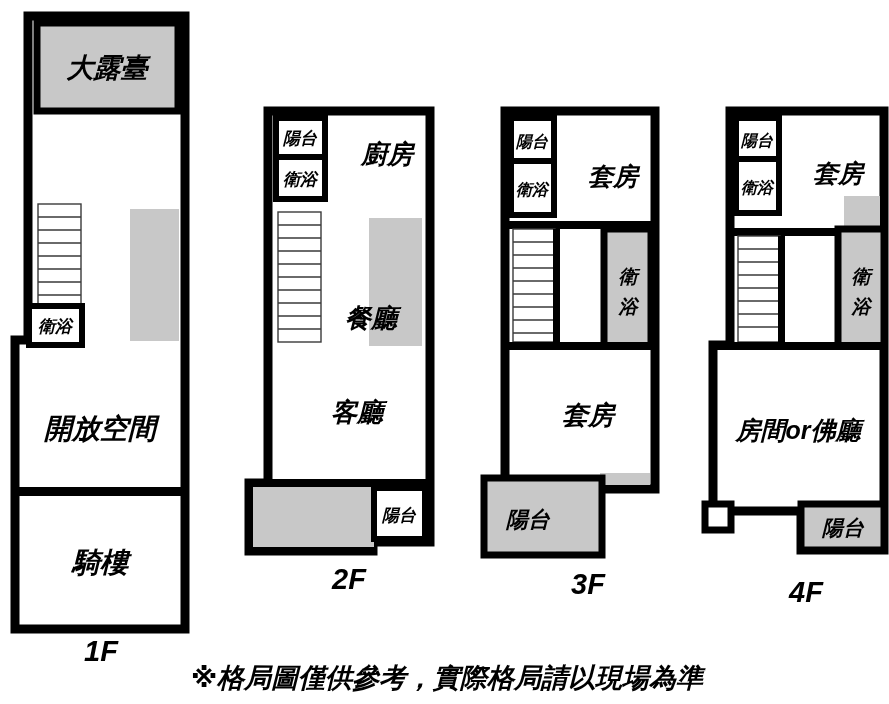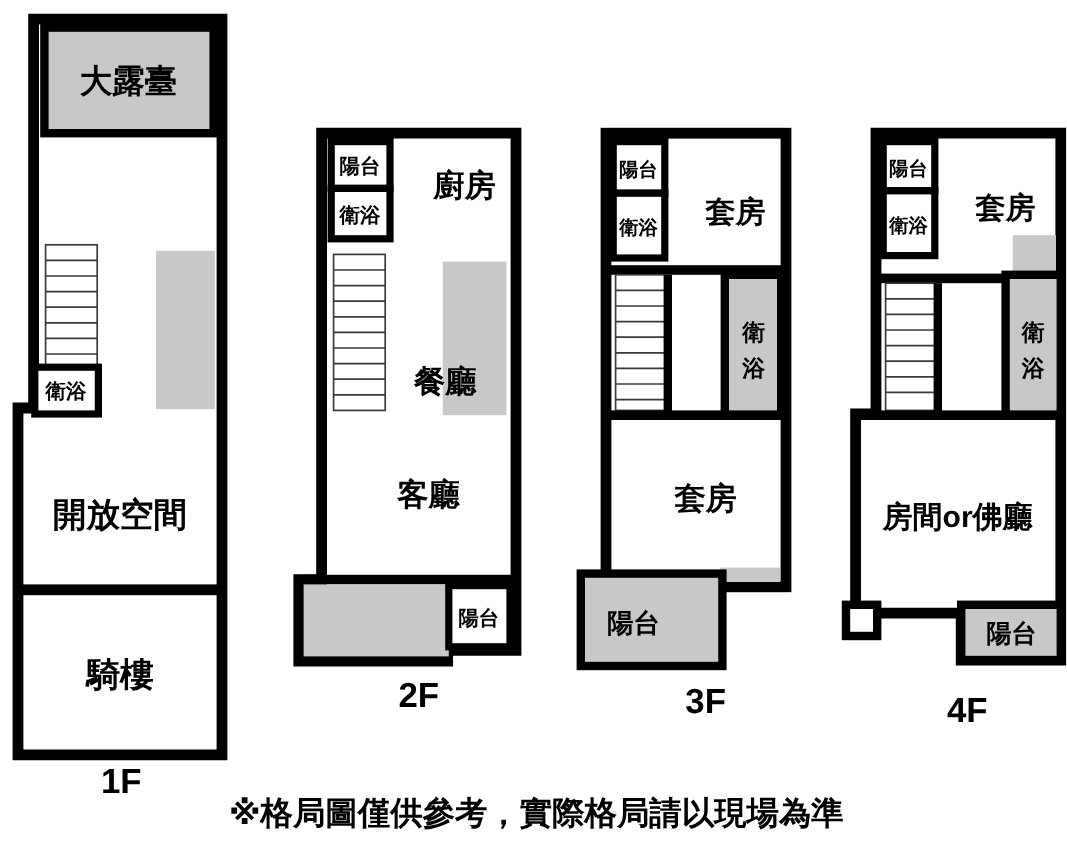--- a/index.html
+++ b/index.html
@@ -1,16 +1,16 @@
 <!DOCTYPE html>
 <html><head>
 <meta charset="utf-8">
 <style>
   html,body{margin:0;padding:0;background:#fff;}
-  .stage{position:relative;width:889px;height:704px;background:#fff;overflow:hidden;}
+  .stage{position:relative;width:889px;height:704px;background:#fff;overflow:hidden;font-style:italic;}
   svg text{
     font-family:"Liberation Sans","DejaVu Sans",sans-serif;
     font-weight:bold;
     fill:#000;
     text-anchor:middle;
   }
   .t16{font-size:16px}.t17{font-size:17px}.t19{font-size:19px}.t21{font-size:21px}
   .t22{font-size:22px}.t25{font-size:25px}.t26{font-size:26px}.t27{font-size:27px}
   .t28{font-size:28px}.t29{font-size:29px}
   .outline{fill:#fff;stroke:#000;stroke-width:9;stroke-linejoin:miter;}

